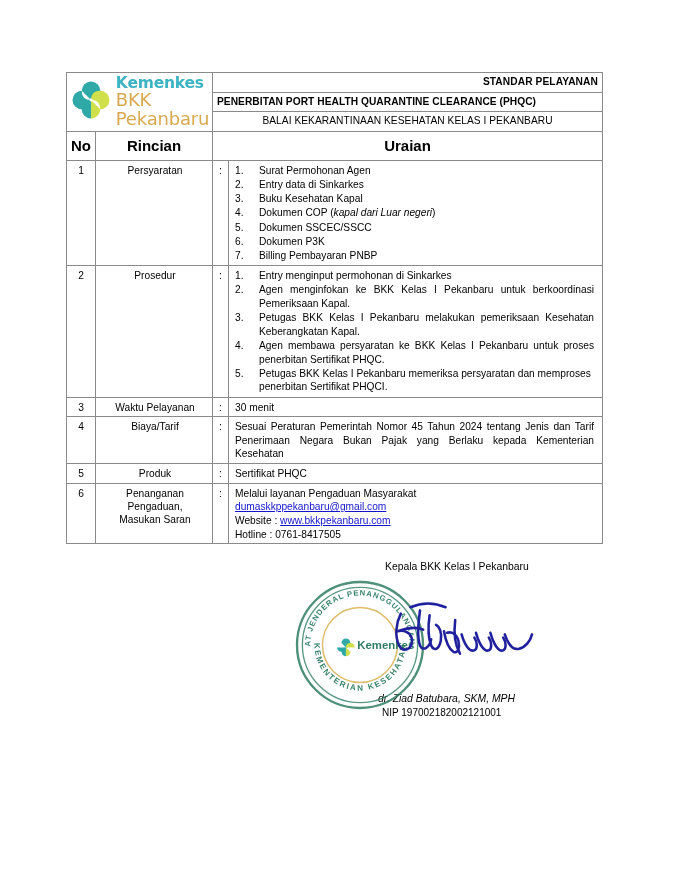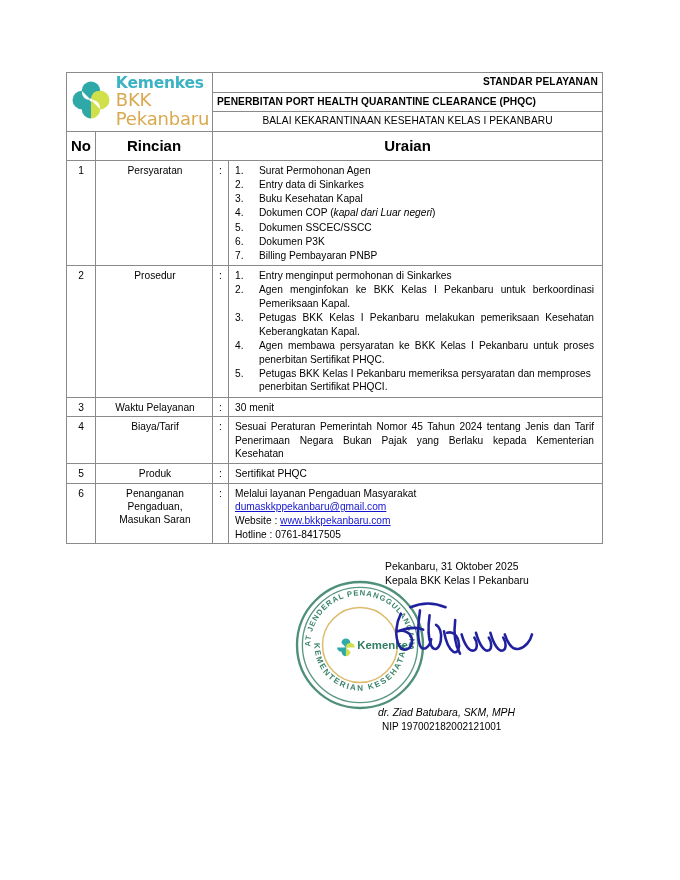--- a/index.html
+++ b/index.html
@@ -317,21 +317,20 @@
         <div class="plain-line">Melalui layanan Pengaduan Masyarakat</div>
         <div class="plain-line"><a class="lnk" href="#">dumaskkppekanbaru@gmail.com</a></div>
         <div class="plain-line"><span>Website : </span><a class="lnk" href="#">www.bkkpekanbaru.com</a></div>
         <div class="plain-line">Hotline : 0761-8417505</div>
       </td>
     </tr>
   </tbody>
     </table>
 
   <div class="sign-block">
-    <div class="sign-place">Pekanbaru, 31 Oktober 2025</div>
     <div class="sign-place">Kepala BKK Kelas I Pekanbaru</div>
     <div class="sign-name">dr. Ziad Batubara, SKM, MPH</div>
     <div class="sign-nip">NIP 197002182002121001</div>
   </div>
 
   <div class="stamp">
     <svg viewBox="0 0 200 200" xmlns="http://www.w3.org/2000/svg">
       <defs>
         <path id="arcTop" d="M 26 100 A 74 74 0 0 1 174 100"></path>
         <path id="arcBot" d="M 32 100 A 68 68 0 0 0 168 100"></path>

